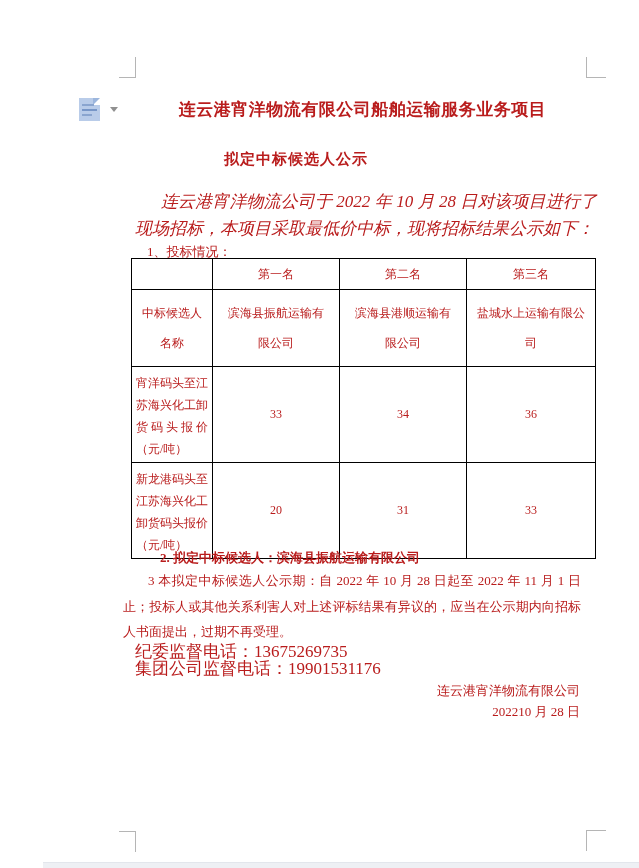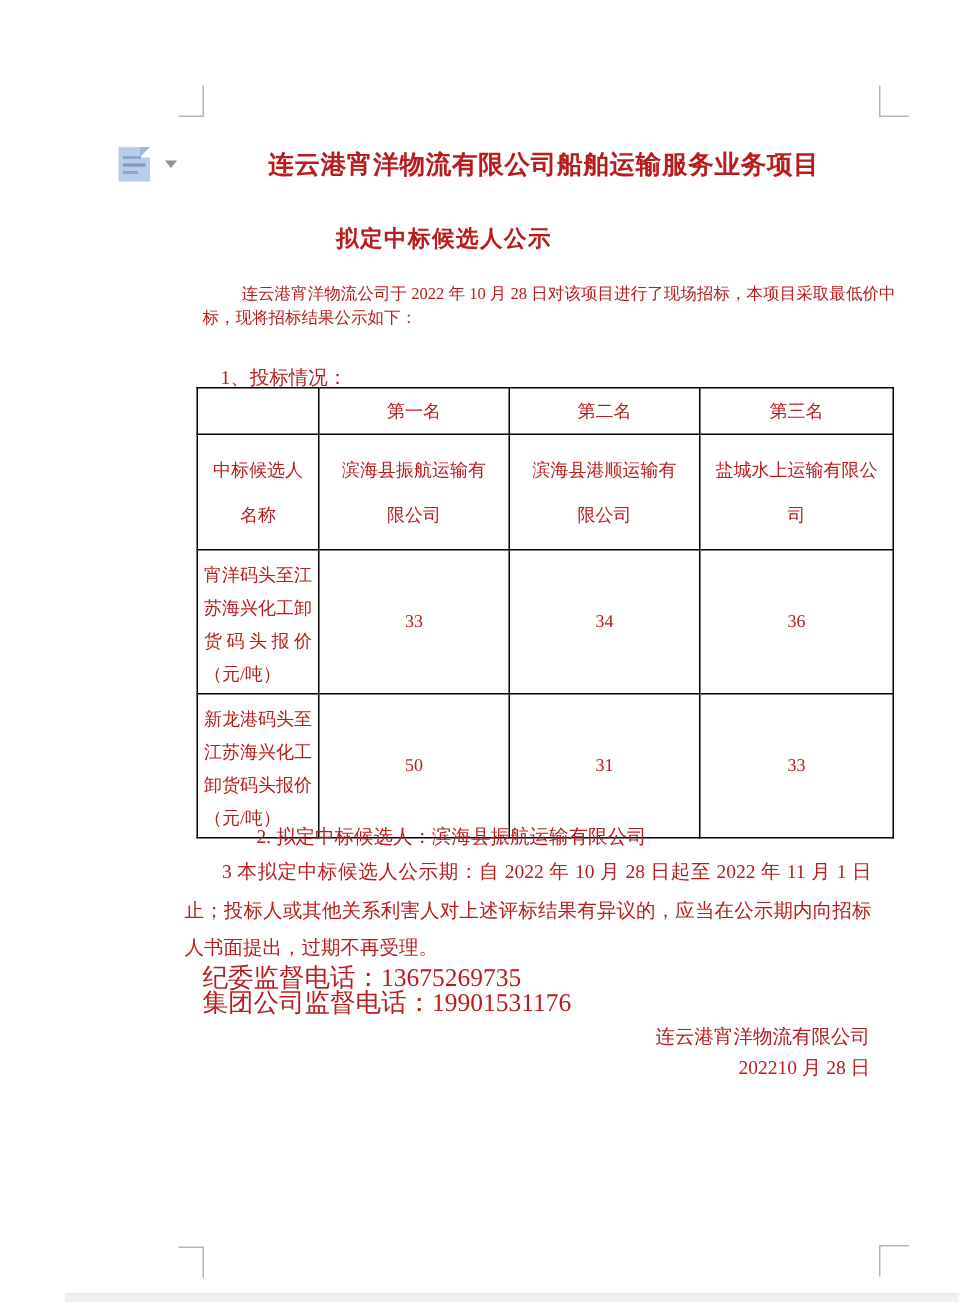--- a/index.html
+++ b/index.html
@@ -23,30 +23,30 @@
   .doc-icon{position:absolute;left:2px;top:3px;width:21px;height:23px;background:#b9cce9;}
   .doc-icon .fold{position:absolute;right:0;top:0;width:0;height:0;border-top:7px solid #ffffff;border-left:7px solid #9cb6dd;transform:rotate(90deg);}
   .doc-icon .bar{position:absolute;left:3px;height:2px;background:#8aa5cf;}
   .doc-icon .b1{top:6px;width:12px;}
   .doc-icon .b2{top:11px;width:15px;background:#7796c7;}
   .doc-icon .b3{top:16px;width:10px;}
   .caret{position:absolute;left:33px;top:12px;width:0;height:0;border-left:4px solid transparent;border-right:4px solid transparent;border-top:5px solid #909090;}
   
   .title{position:absolute;left:0;top:98px;width:639px;text-align:center;font-size:17px;font-weight:bold;letter-spacing:0.5px;}
   .subtitle{position:absolute;left:0;top:150px;width:506px;text-align:center;font-size:15px;font-weight:bold;letter-spacing:1px;}
-  .intro{position:absolute;left:92px;top:188px;width:462px;font-size:11px;line-height:16px;text-indent:26px;text-align:justify;}
+  .intro{position:absolute;left:92px;top:188px;width:462px;font-size:17px;line-height:27px;text-indent:26px;text-align:justify;font-style:italic;}
   .item1{position:absolute;left:104px;top:243px;font-size:13px;}
   .bid-table{position:absolute;left:88px;top:258px;border-collapse:collapse;table-layout:fixed;width:464px;}
   .bid-table td{border:1px solid #000;font-size:12px;text-align:center;vertical-align:middle;padding:0;}
   .bid-table tr.hdr td{height:30px;}
   .bid-table tr.names td{height:76px;line-height:30px;padding:0 10px;}
   .bid-table tr.price td{height:90px;}
   .bid-table td.rowlabel0{white-space:pre-line;line-height:26px;}
   .bid-table td.rowlabel{text-align:justify;vertical-align:top;padding:5px 4px 0 4px;line-height:22px;}
-  .item2{position:absolute;left:128px;top:549px;font-size:13px;}
+  .item2{position:absolute;left:117px;top:549px;font-size:13px;font-weight:bold;}
   .item3{position:absolute;left:80px;top:568px;width:458px;font-size:13px;line-height:25.5px;text-indent:25px;text-align:justify;}
   .phones{position:absolute;left:92px;top:643px;font-size:17px;line-height:17px;}
   .signature{position:absolute;left:92px;top:681px;width:445px;text-align:right;font-size:13px;line-height:20.5px;}
 </style>
 </head>
 <body>
 
 <div class="page">
 
   <div class="corner corner-tl"></div>
@@ -91,21 +91,21 @@
       <td>盐城水上运输有限公司</td>
     </tr>
     <tr class="price">
       <td class="rowlabel">宵洋码头至江苏海兴化工卸货码头报价（元/吨）</td>
       <td>33</td>
       <td>34</td>
       <td>36</td>
     </tr>
     <tr class="price">
       <td class="rowlabel">新龙港码头至江苏海兴化工卸货码头报价（元/吨）</td>
-      <td>50</td>
+      <td>20</td>
       <td>31</td>
       <td>33</td>
     </tr>
   </tbody>
     </table>
 
   <div class="item2">2. 拟定中标候选人：滨海县振航运输有限公司</div>
   <div class="item3">3 本拟定中标候选人公示期：自 2022 年 10 月 28 日起至 2022 年 11 月 1 日止；投标人或其他关系利害人对上述评标结果有异议的，应当在公示期内向招标人书面提出，过期不再受理。</div>
 
   <div class="phones">

